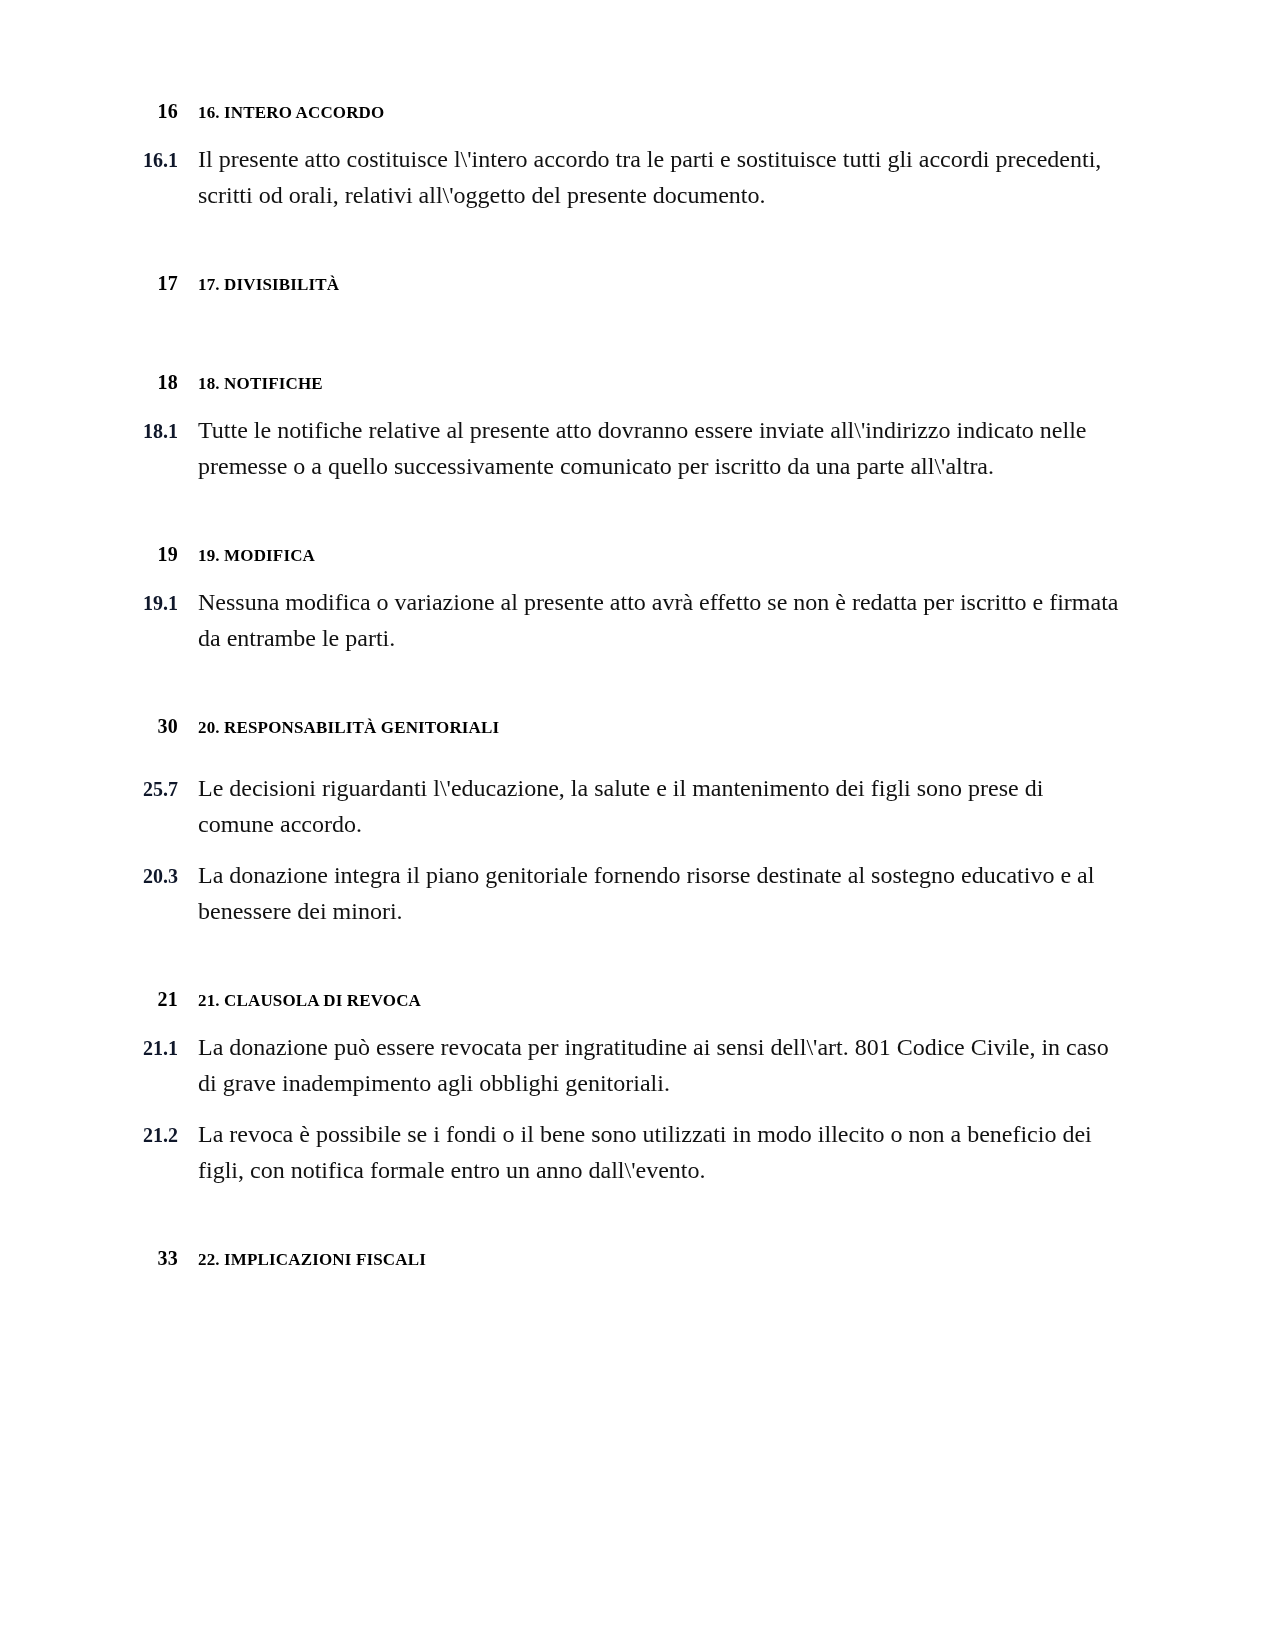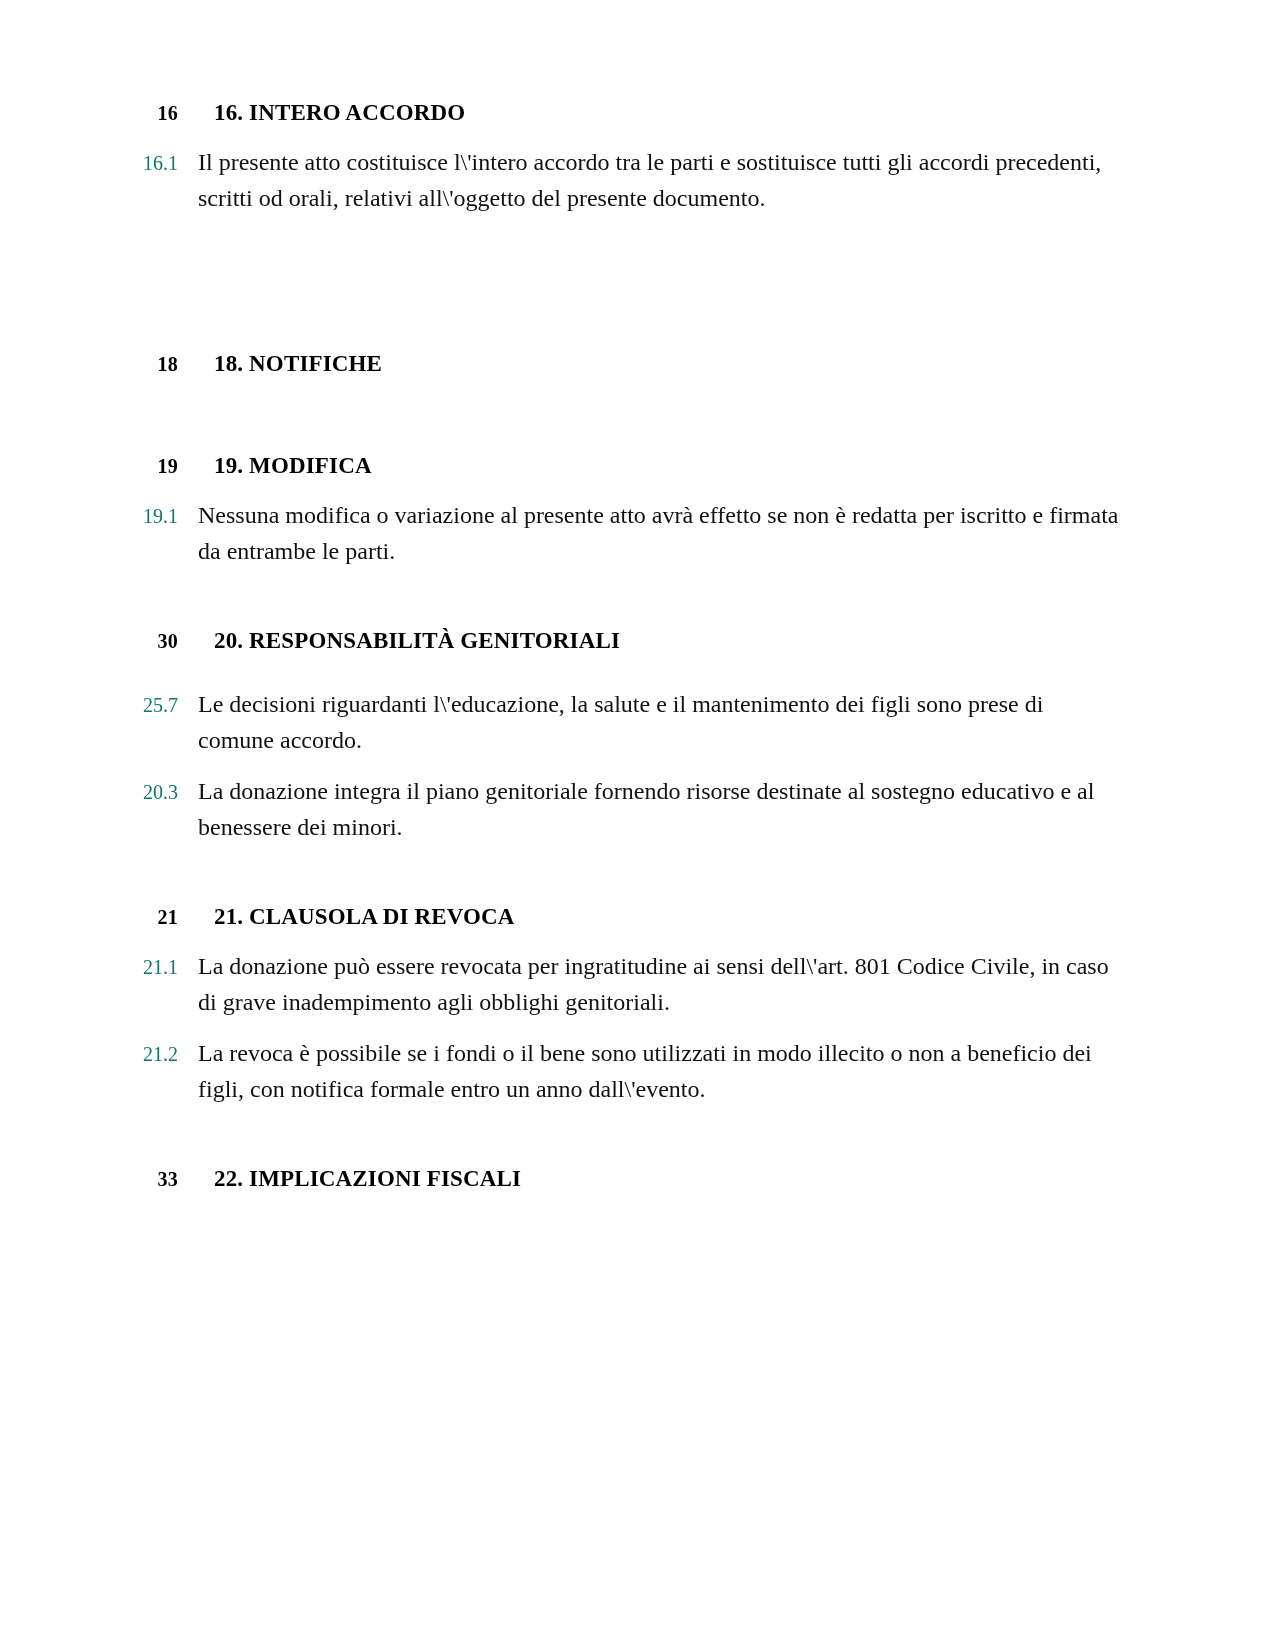--- a/index.html
+++ b/index.html
@@ -37,41 +37,41 @@
     flex: 0 0 auto;
     width: 48px;
     text-align: right;
     font-weight: bold;
     font-size: 20px;
     letter-spacing: 0.2px;
     color: #000000;
   }
   .section-title {
     flex: 1 1 auto;
-    margin-left: 36px;
+    margin-left: 20px;
     font-weight: bold;
-    font-size: 23px;
+    font-size: 17px;
     letter-spacing: 0.15px;
     color: #000000;
   }
 
   
   .clause {
     display: flex;
     align-items: baseline;
     margin: 0;
     padding: 0;
   }
   .clause-number {
     flex: 0 0 auto;
     width: 48px;
     text-align: right;
     font-size: 20px;
-    font-weight: normal;
-    color: #0f766e;
+    font-weight: bold;
+    color: #0f172a;
   }
   .clause-text {
     flex: 1 1 auto;
     margin-left: 20px;
     font-size: 24px;
     line-height: 1.52;
     color: #111111;
     text-align: left;
     hyphens: none;
   }
@@ -89,27 +89,35 @@
       <div class="section">
         <div class="section-number">16</div>
         <div class="section-title">16. INTERO ACCORDO</div>
       </div>
       <div class="gap-after-heading"></div>
       <div class="clause">
         <div class="clause-number">16.1</div>
         <div class="clause-text">Il presente atto costituisce l\'intero accordo tra le parti e sostituisce tutti gli accordi precedenti, scritti od orali, relativi all\'oggetto del presente documento.</div>
       </div>
       <div class="gap-between-sections"></div>
+      <div class="section">
+        <div class="section-number">17</div>
+        <div class="section-title">17. DIVISIBILITÀ</div>
+      </div>
       <div class="gap-after-heading"></div>
       <div class="gap-between-sections"></div>
       <div class="section">
         <div class="section-number">18</div>
         <div class="section-title">18. NOTIFICHE</div>
       </div>
       <div class="gap-after-heading"></div>
+      <div class="clause">
+        <div class="clause-number">18.1</div>
+        <div class="clause-text">Tutte le notifiche relative al presente atto dovranno essere inviate all\'indirizzo indicato nelle premesse o a quello successivamente comunicato per iscritto da una parte all\'altra.</div>
+      </div>
       <div class="gap-between-sections"></div>
       <div class="section">
         <div class="section-number">19</div>
         <div class="section-title">19. MODIFICA</div>
       </div>
       <div class="gap-after-heading"></div>
       <div class="clause">
         <div class="clause-number">19.1</div>
         <div class="clause-text">Nessuna modifica o variazione al presente atto avrà effetto se non è redatta per iscritto e firmata da entrambe le parti.</div>
       </div>

